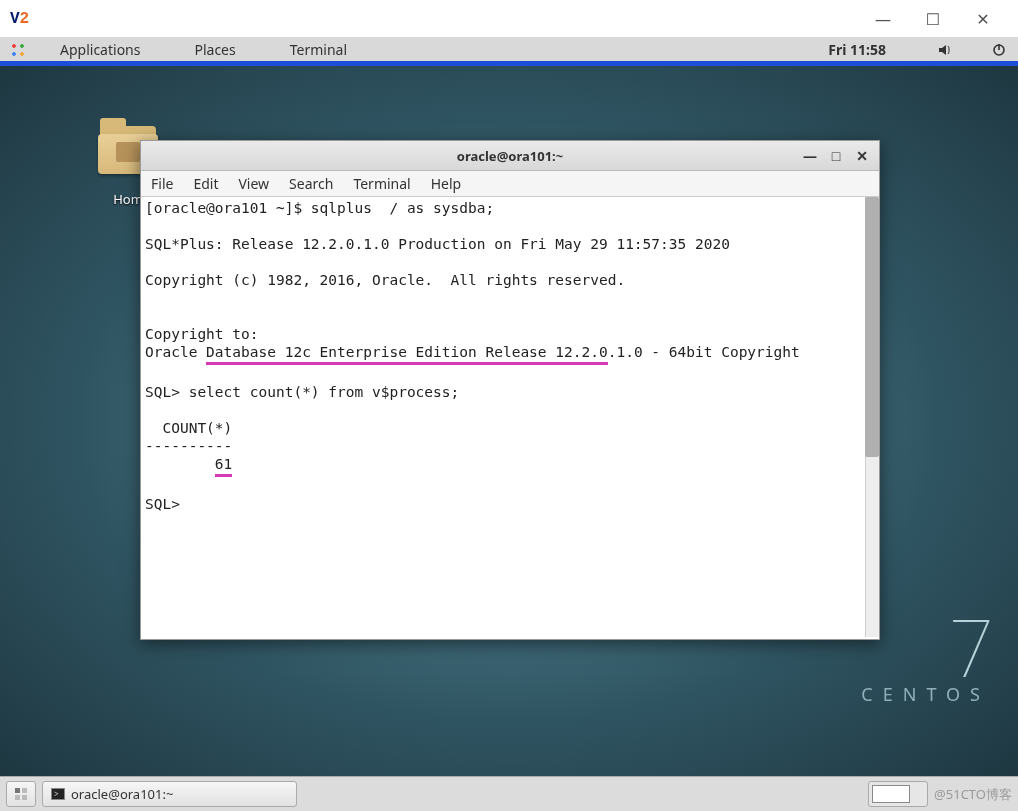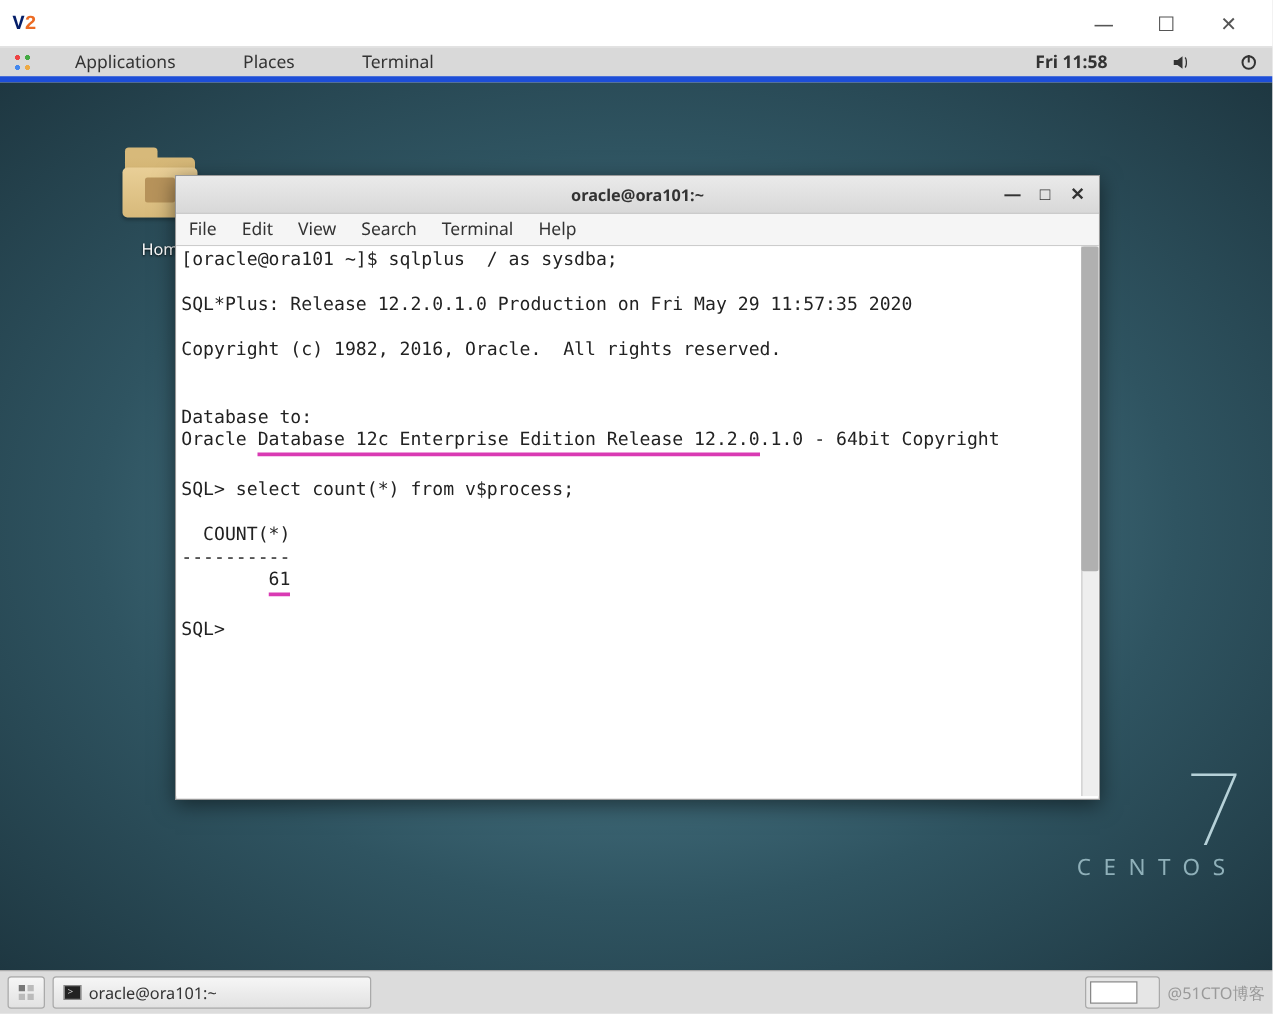--- a/index.html
+++ b/index.html
@@ -241,21 +241,21 @@
       <div class="mitem">Terminal</div>
       <div class="mitem">Help</div>
     </div>
     <div class="term-body"><span>[oracle@ora101 ~]$ sqlplus  / as sysdba;</span>
 <span></span>
 <span>SQL*Plus: Release 12.2.0.1.0 Production on Fri May 29 11:57:35 2020</span>
 <span></span>
 <span>Copyright (c) 1982, 2016, Oracle.  All rights reserved.</span>
 <span></span>
 <span></span>
-<span>Database to:</span>
+<span>Copyright to:</span>
 <span>Oracle </span><span class="hl-underline">Database 12c Enterprise Edition Release 12.2.0</span><span>.1.0 - 64bit Copyright</span>
 <span></span>
 <span>SQL&gt; select count(*) from v$process;</span>
 <span></span>
 <span>  COUNT(*)</span>
 <span>----------</span>
 <span>	</span><span class="hl-underline">61</span>
 <span></span>
 <span>SQL&gt; </span><div class="term-scrollbar"><div class="term-thumb"></div></div></div>
   </div>

